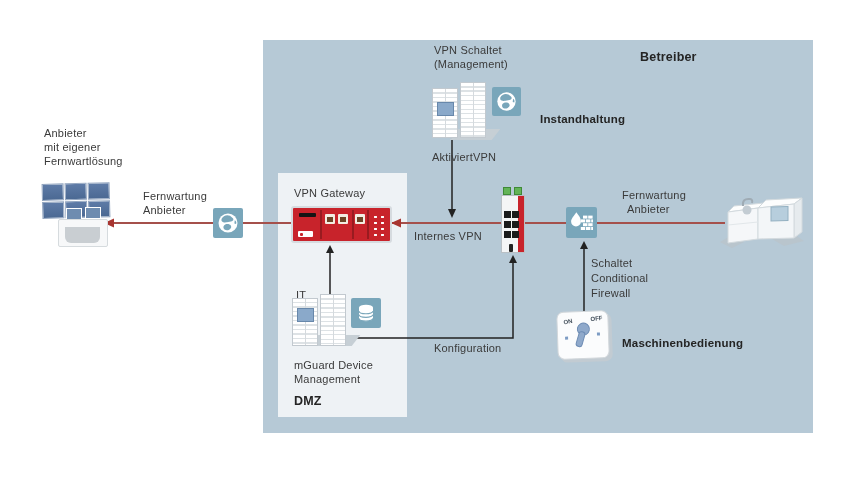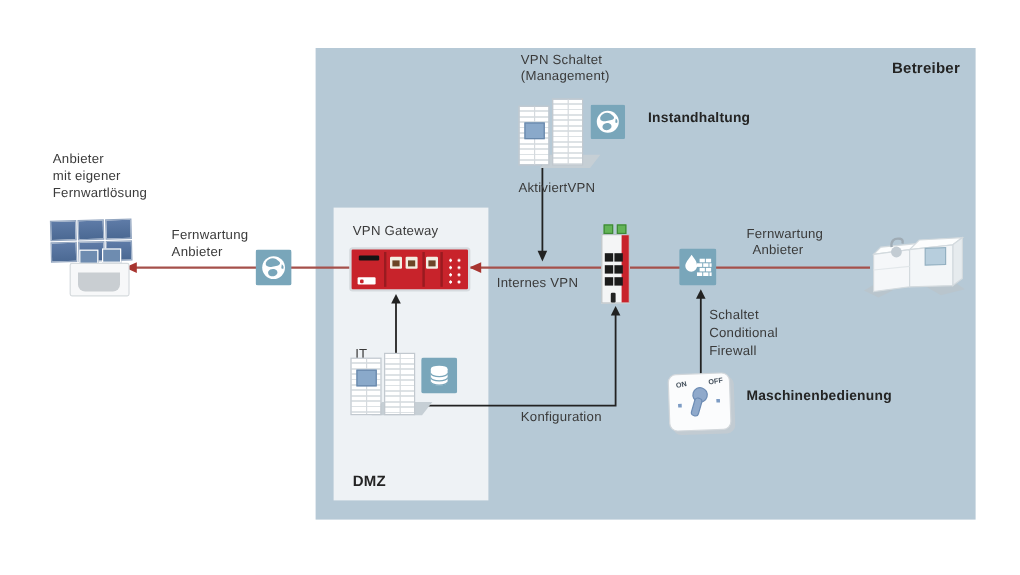--- a/index.html
+++ b/index.html
@@ -127,21 +127,21 @@
     <line x1="452" y1="138" x2="452" y2="211" stroke="#222" stroke-width="1.5"></line>
     <polygon points="452,218 448,209 456,209" fill="#222"></polygon>
     <line x1="330" y1="296" x2="330" y2="251" stroke="#222" stroke-width="1.5"></line>
     <polygon points="330,245 326,253 334,253" fill="#222"></polygon>
     <polyline points="345,338 513,338 513,262" stroke="#222" stroke-width="1.5" fill="none"></polyline>
     <polygon points="513,255 509,263 517,263" fill="#222"></polygon>
     <line x1="584" y1="312" x2="584" y2="247" stroke="#222" stroke-width="1.5"></line>
     <polygon points="584,241 580,249 588,249" fill="#222"></polygon>
   </svg>
 
-  <div class="abs lbl-bold" style="left:640px;top:50px;width:160px;text-align:right;font-size:12.5px">Betreiber</div>
+  <div class="abs lbl-bold" style="left:640px;top:50px;width:160px;font-size:12.5px">Betreiber</div>
 
   <div class="abs lbl" style="left:44px;top:126px">
     <div>Anbieter</div>
     <div>mit eigener</div>
     <div>Fernwartlösung</div>
   </div>
 
   <div class="abs vwall">
     <span class="vpanel"></span>
     <span class="vpanel"></span>
@@ -187,21 +187,21 @@
   </div>
   <div class="abs" style="left:432px;top:82px;width:58px;height:58px">
     <span class="srv-shadow" style="left:22px;bottom:0;width:42px;height:11px"></span>
     <span class="tower" style="left:0;top:6px;height:50px"></span>
     <span class="tower" style="left:28px;top:0;height:56px"></span>
     <span class="srv-screen" style="left:5px;top:20px;width:15px;height:12px"></span>
   </div>
   <svg class="abs icon-sq" style="left:492px;top:87px" width="29" height="29">
     <use href="#sym-globe"></use>
   </svg>
-  <div class="abs lbl-bold" style="left:540px;top:92px">Instandhaltung</div>
+  <div class="abs lbl-bold" style="left:540px;top:112px">Instandhaltung</div>
   <div class="abs lbl" style="left:432px;top:150px">AktiviertVPN</div>
 
   <div class="abs switch">
     <span class="sw-green" style="left:2px"></span>
     <span class="sw-green" style="left:13px"></span>
     <span class="sw-body"></span>
     <span class="sw-stripe"></span>
     <span class="sw-port" style="left:3px;top:24px"></span>
     <span class="sw-port" style="left:11px;top:24px"></span>
     <span class="sw-port" style="left:3px;top:34px"></span>
@@ -235,30 +235,34 @@
     <span class="off-lbl">OFF</span>
     <svg class="abs" style="left:15px;top:9px" width="22" height="30">
       <g transform="rotate(18 10 10)">
         <circle cx="10" cy="8" r="6" fill="#8fa9cb" stroke="#6d8cb4"></circle>
         <rect x="7" y="11" width="6" height="15" rx="2.5" fill="#8fa9cb" stroke="#6d8cb4"></rect>
       </g>
     </svg>
     <span class="dot" style="left:7px;top:24px"></span>
     <span class="dot" style="left:39px;top:21px"></span>
   </div>
-  <div class="abs lbl-bold" style="left:622px;top:323px">Maschinenbedienung</div>
+  <div class="abs lbl-bold" style="left:622px;top:336px">Maschinenbedienung</div>
 
   <div class="abs lbl" style="left:296px;top:288px">IT</div>
   <div class="abs" style="left:292px;top:294px;width:58px;height:54px">
     <span class="srv-shadow" style="left:22px;bottom:2px;width:42px;height:11px"></span>
     <span class="tower" style="left:0;top:4px;height:48px"></span>
     <span class="tower" style="left:28px;top:0;height:52px"></span>
     <span class="srv-screen" style="left:5px;top:14px;width:15px;height:12px"></span>
   </div>
   <svg class="abs icon-sq" style="left:351px;top:298px" width="30" height="30">
     <use href="#sym-db"></use>
   </svg>
 
   <div class="abs lbl" style="left:434px;top:341px">Konfiguration</div>
 
+  <div class="abs lbl" style="left:294px;top:358px">
+    <div>mGuard Device</div>
+    <div>Management</div>
+  </div>
   <div class="abs lbl-bold" style="left:294px;top:394px;font-size:12.5px">DMZ</div>
 
 </div>
 
 </body></html>

